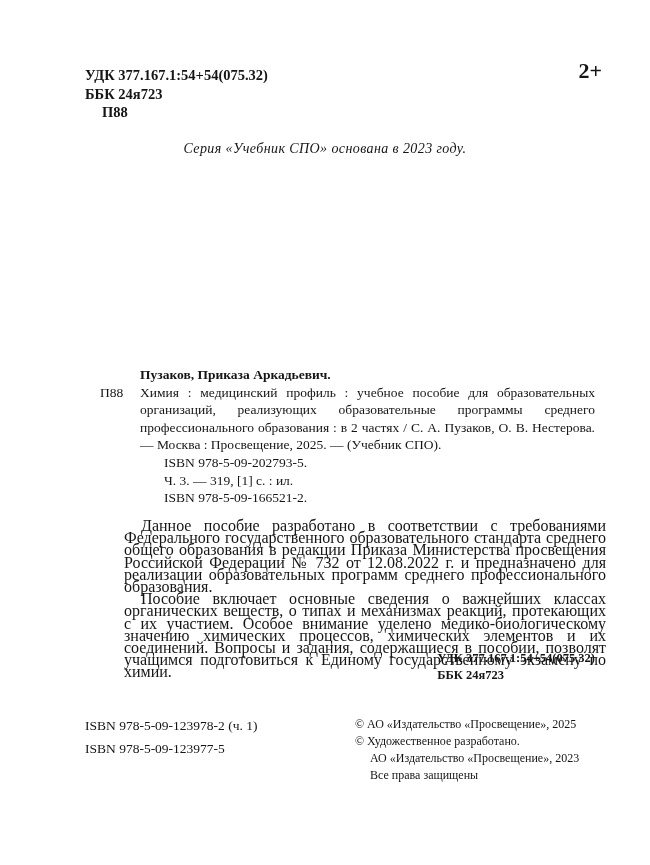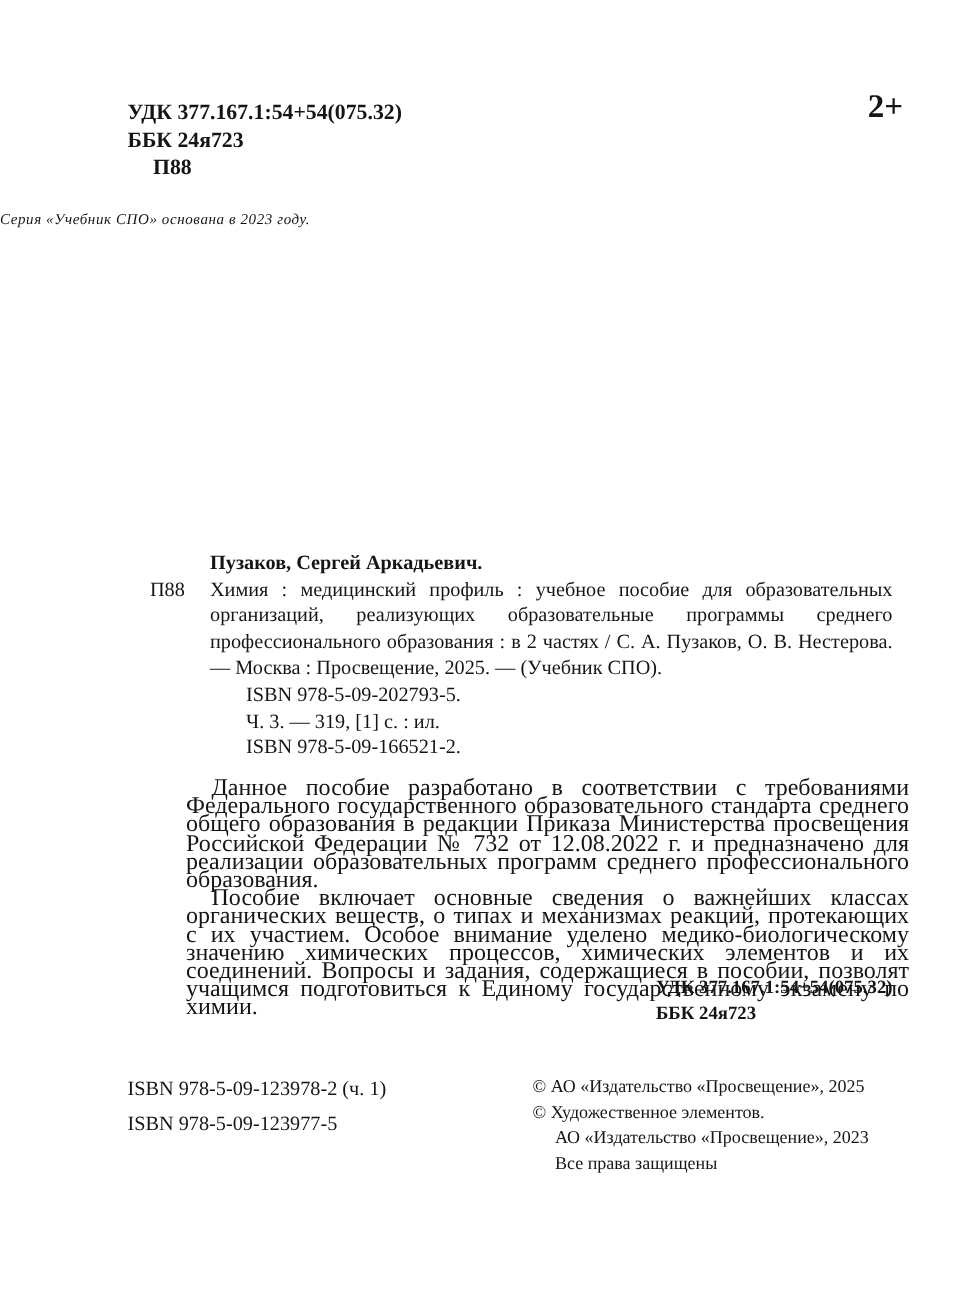--- a/index.html
+++ b/index.html
@@ -30,23 +30,23 @@
     top: 58px;
     font-size: 22px;
     font-weight: bold;
   }
 
   .series-note {
     position: absolute;
     left: 0;
     top: 141px;
     width: 100%;
-    text-align: left;
+    text-align: center;
     font-style: italic;
-    font-size: 10px;
+    font-size: 14px;
     letter-spacing: 0.4px;
   }
 
   .catalog-card {
     position: absolute;
     left: 140px;
     width: 455px;
     top: 366px;
     font-size: 13.5px;
     line-height: 17.6px;
@@ -110,21 +110,21 @@
   <span class="code-line">УДК 377.167.1:54+54(075.32)</span>
   <span class="code-line">ББК 24я723</span>
   <span class="code-line pub-code">П88</span>
 </div>
 
 <div class="age-rating">2+</div>
 
 <div class="series-note">Серия «Учебник СПО» основана в 2023 году.</div>
 
 <div class="catalog-card">
-  <div class="author">Пузаков, Сергей Аркадьевич.</div>
+  <div class="author">Пузаков, Приказа Аркадьевич.</div>
   <div class="card-body">
     <span class="margin-code">П88</span>
     <span>Химия : медицинский профиль : учебное пособие для образовательных организаций, реализующих образовательные программы среднего профессионального образования : в 2 частях / С. А. Пузаков, О. В. Нестерова. — Москва : Просвещение, 2025. — (Учебник СПО).</span>
   </div>
   <div class="centered-line">ISBN 978-5-09-202793-5.</div>
   <div class="centered-line">Ч. 3. — 319, [1] с. : ил.</div>
   <div class="centered-line">ISBN 978-5-09-166521-2.</div>
 </div>
 
 <div class="annotation">
@@ -137,16 +137,16 @@
   <div>ББК 24я723</div>
 </div>
 
 <div class="footer-isbn">
   <div>ISBN 978-5-09-123978-2 (ч. 1)</div>
   <div>ISBN 978-5-09-123977-5</div>
 </div>
 
 <div class="copyright">
   <div>© АО «Издательство «Просвещение», 2025</div>
-  <div>© Художественное элементов.</div>
+  <div>© Художественное разработано.</div>
   <div class="indent">АО «Издательство «Просвещение», 2023</div>
   <div class="indent">Все права защищены</div>
 </div>
 
 </body></html>

